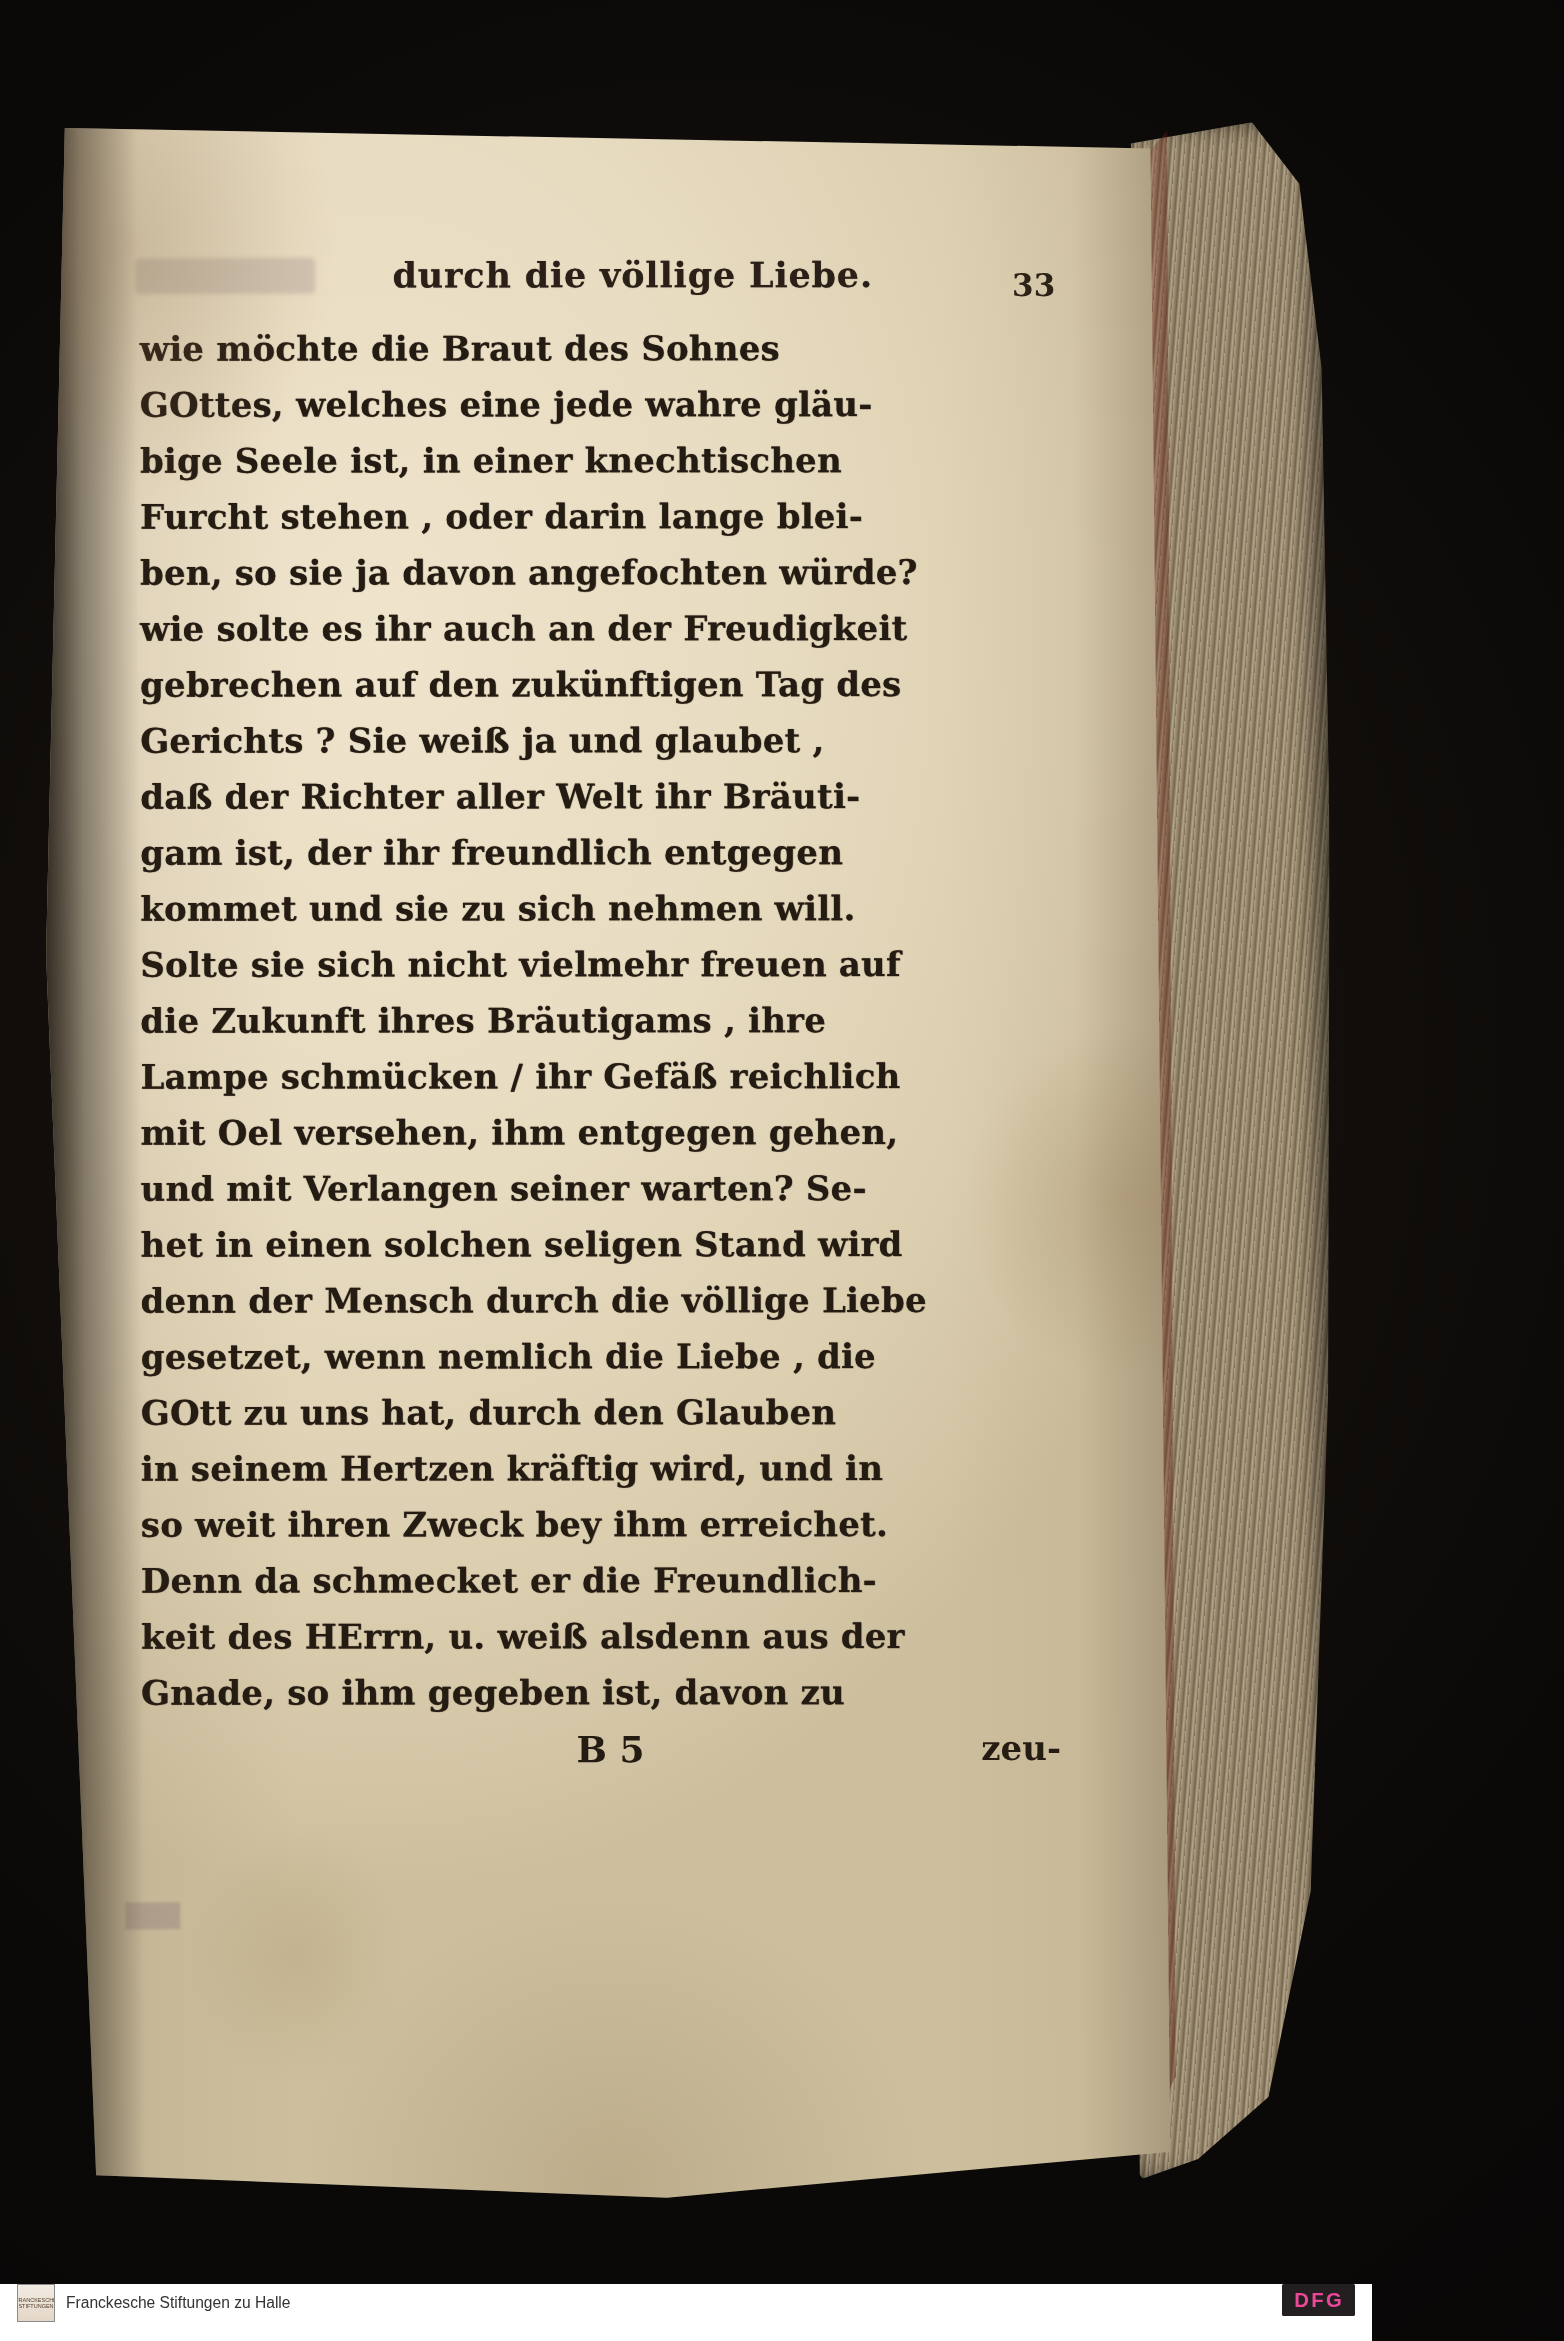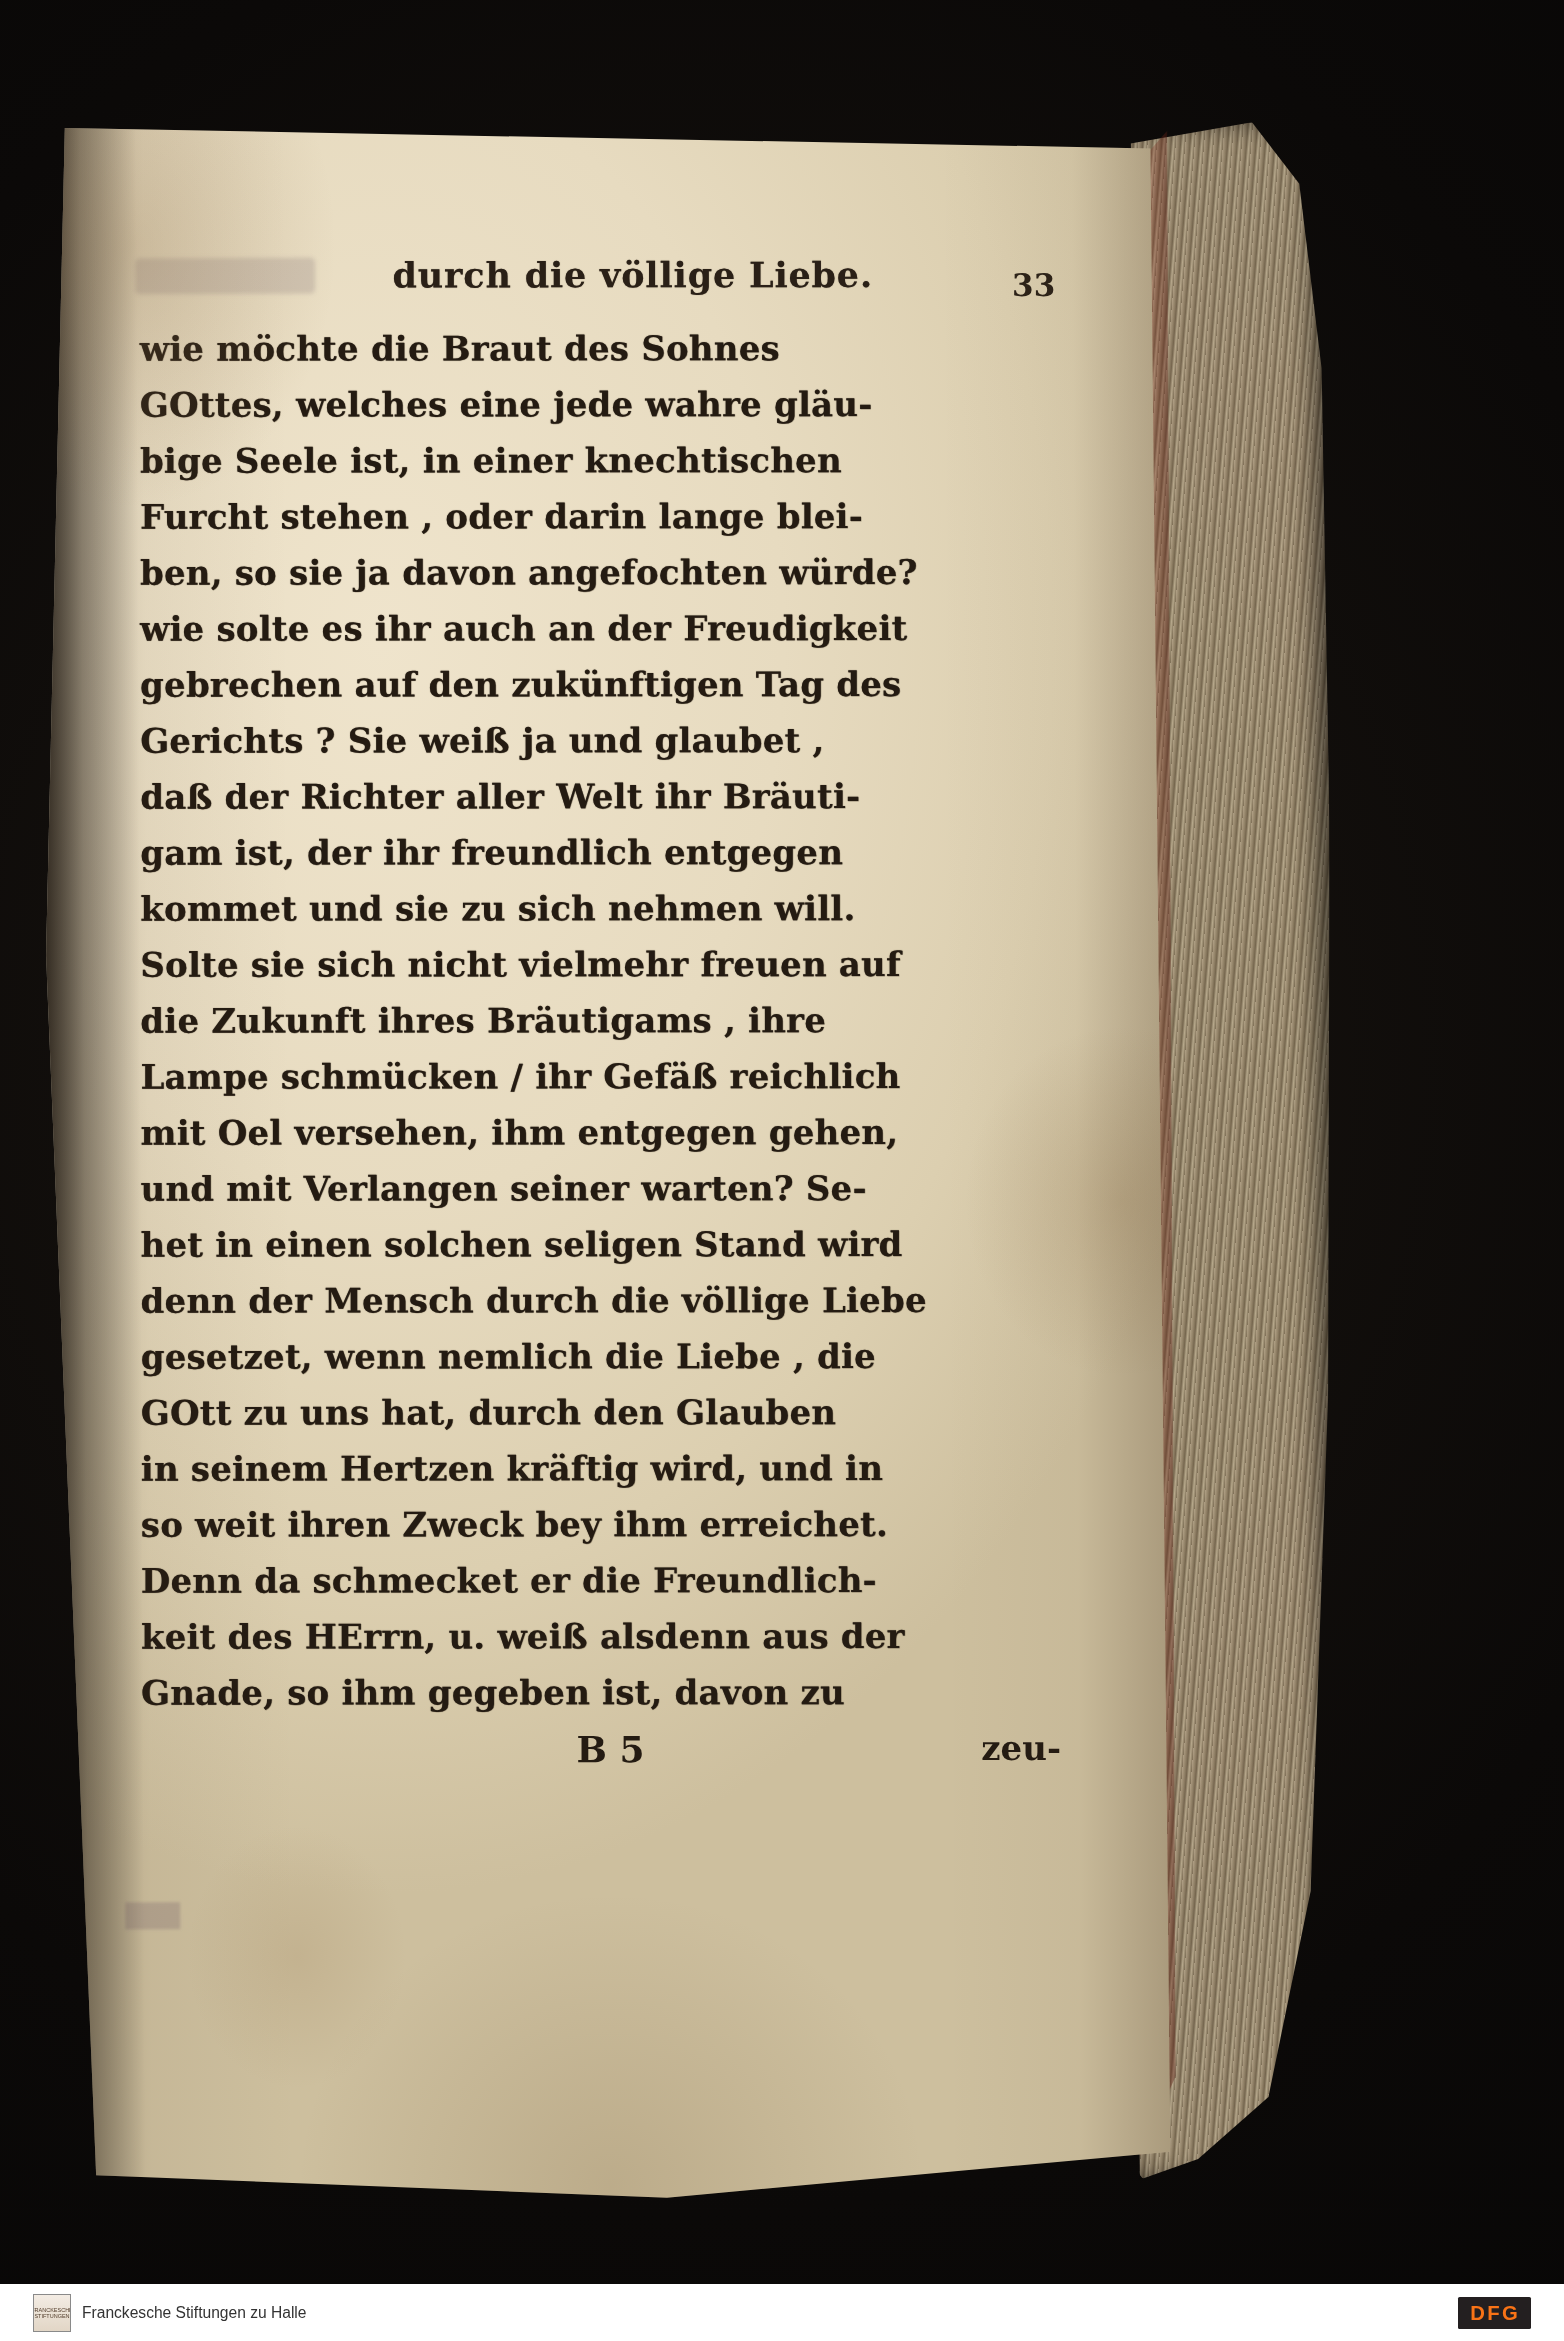--- a/index.html
+++ b/index.html
@@ -186,27 +186,27 @@
     height: 26.6px;
     background: rgba(90,70,90,0.22);
     filter: blur(1.6px);
   }
 
   
   #footer-bar {
     position: absolute;
     left: 0;
     bottom: 0;
-    width: 1564px;
+    width: 1372px;
     height: 58px;
     background: #ffffff;
     display: flex;
-    align-items: center;
+    align-items: flex-start;
     justify-content: space-between;
-    padding: 0 33px;
+    padding: 0 17px;
     box-sizing: border-box;
   }
   #footer-left {
     display: flex;
     align-items: center;
     gap: 11px;
   }
   #franckesche-logo {
     width: 36px;
     height: 36px;
@@ -222,21 +222,21 @@
     background: linear-gradient(180deg, #f3ece4, #e2d6c6);
     overflow: hidden;
   }
   #footer-credit {
     font-family: "Liberation Sans", sans-serif;
     font-size: 15.6px;
     color: #333;
   }
   #dfg-logo {
     background: #231f20;
-    color: #f97316;
+    color: #ec4899;
     font-family: "Liberation Sans", sans-serif;
     font-weight: 700;
     font-size: 20.3px;
     letter-spacing: 2.3px;
     padding: 4.7px 11px 4.7px 12.5px;
     border-radius: 1.6px;
   }
 </style>
 </head>
 <body>

